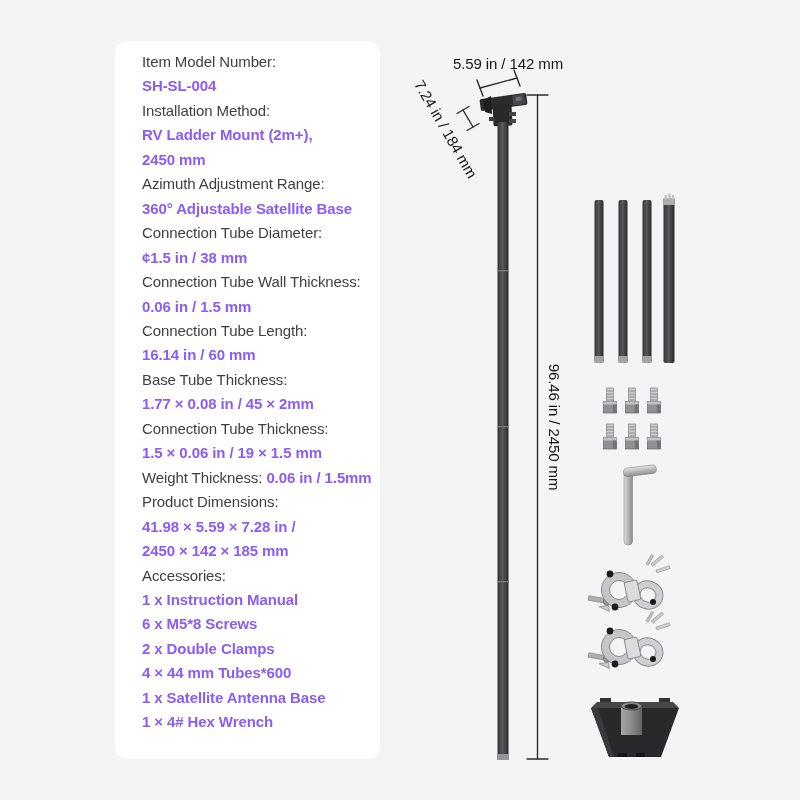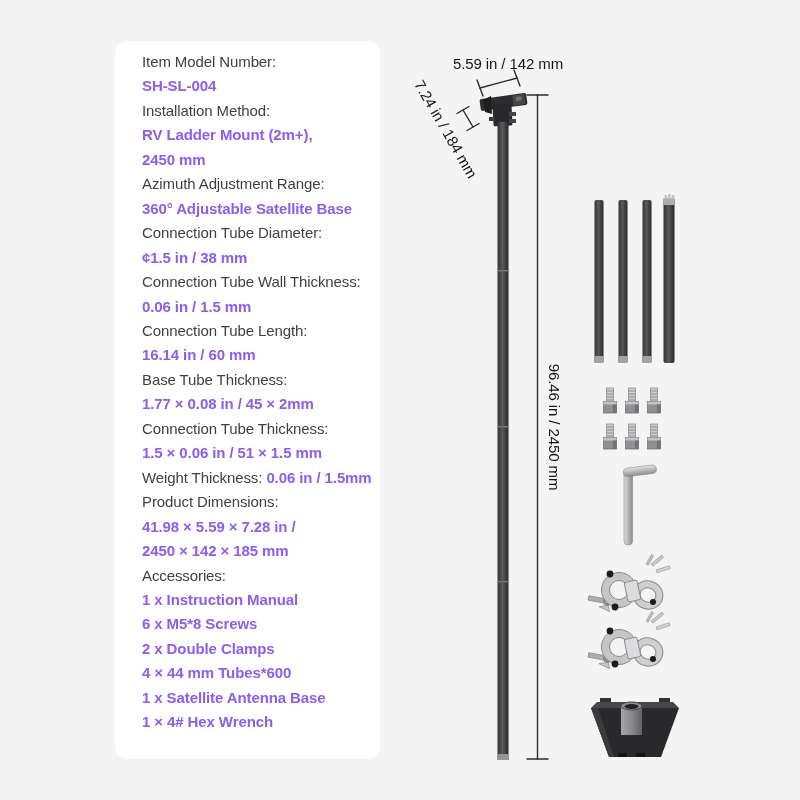--- a/index.html
+++ b/index.html
@@ -42,21 +42,21 @@
     <div class="line val">360° Adjustable Satellite Base</div>
     <div class="line lab">Connection Tube Diameter:</div>
     <div class="line val">¢1.5 in / 38 mm</div>
     <div class="line lab">Connection Tube Wall Thickness:</div>
     <div class="line val">0.06 in / 1.5 mm</div>
     <div class="line lab">Connection Tube Length:</div>
     <div class="line val">16.14 in / 60 mm</div>
     <div class="line lab">Base Tube Thickness:</div>
     <div class="line val">1.77 × 0.08 in / 45 × 2mm</div>
     <div class="line lab">Connection Tube Thickness:</div>
-    <div class="line val">1.5 × 0.06 in / 51 × 1.5 mm</div>
+    <div class="line val">1.5 × 0.06 in / 19 × 1.5 mm</div>
     <div class="line"><span class="lab">Weight Thickness: </span><span class="val">0.06 in / 1.5mm</span></div>
     <div class="line lab">Product Dimensions:</div>
     <div class="line val">41.98 × 5.59 × 7.28 in /</div>
     <div class="line val">2450 × 142 × 185 mm</div>
     <div class="line lab">Accessories:</div>
     <div class="line val">1 x Instruction Manual</div>
     <div class="line val">6 x M5*8 Screws</div>
     <div class="line val">2 x Double Clamps</div>
     <div class="line val">4 × 44 mm Tubes*600</div>
     <div class="line val">1 x Satellite Antenna Base</div>

